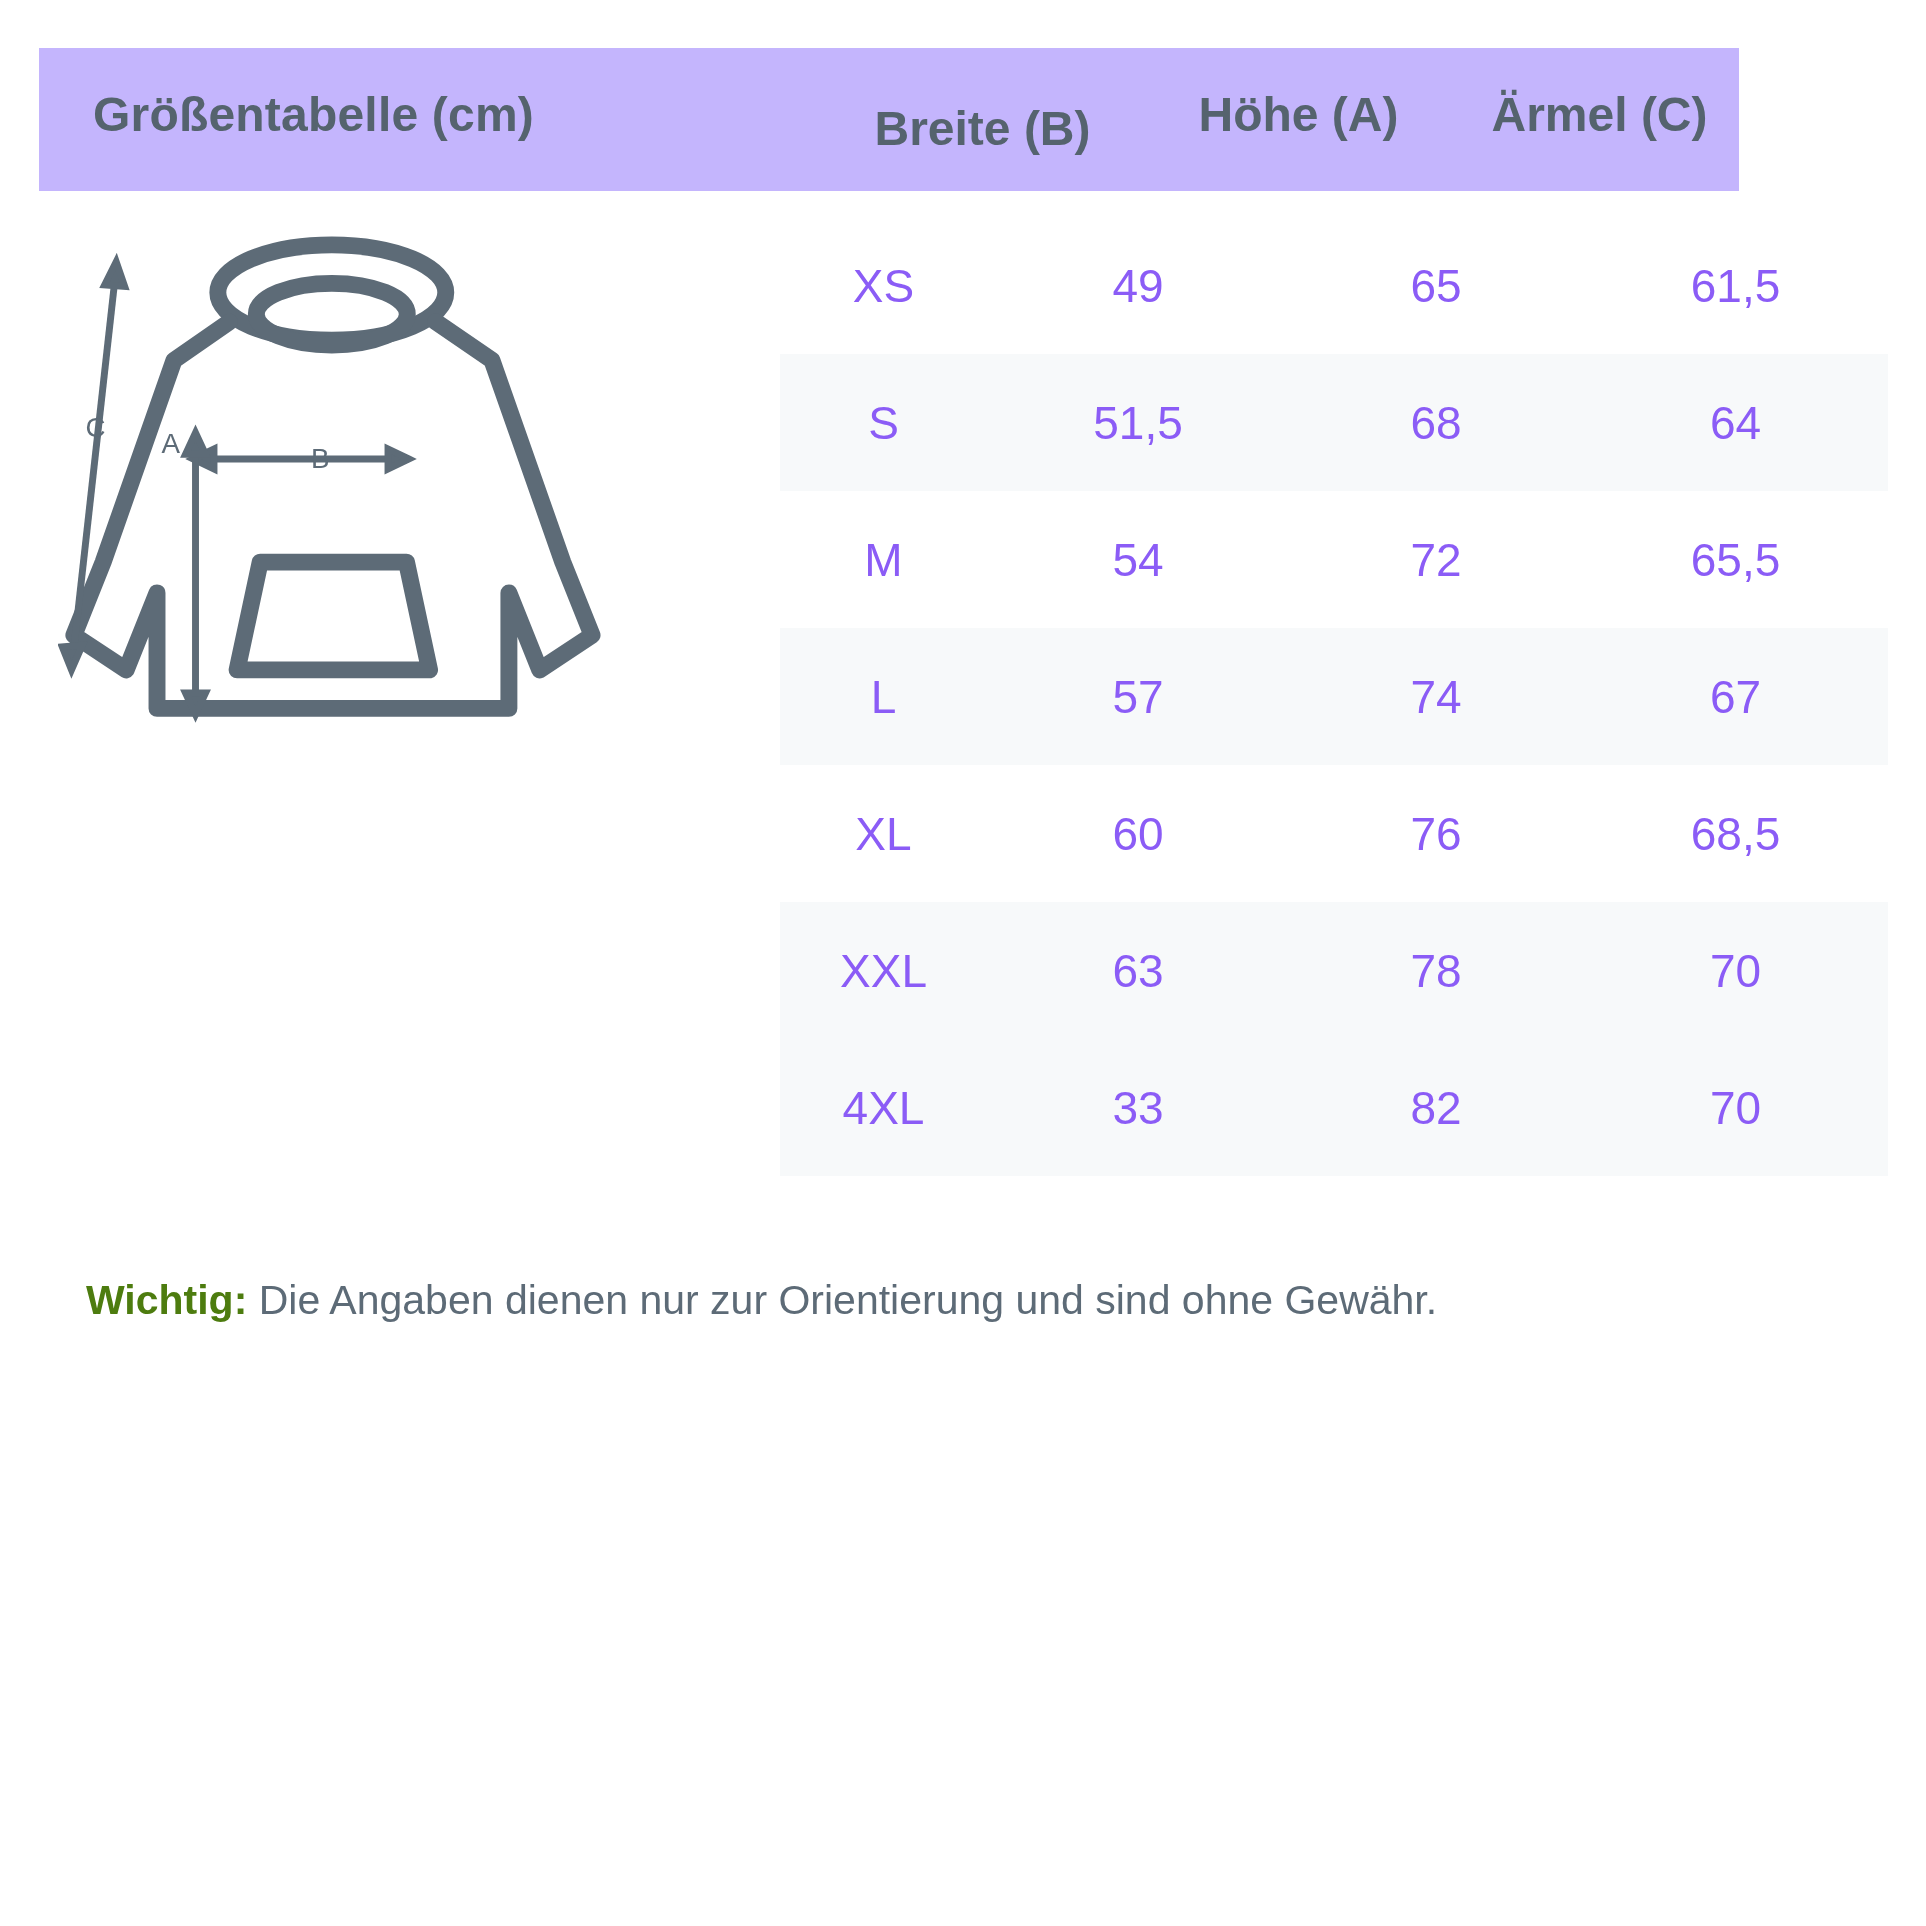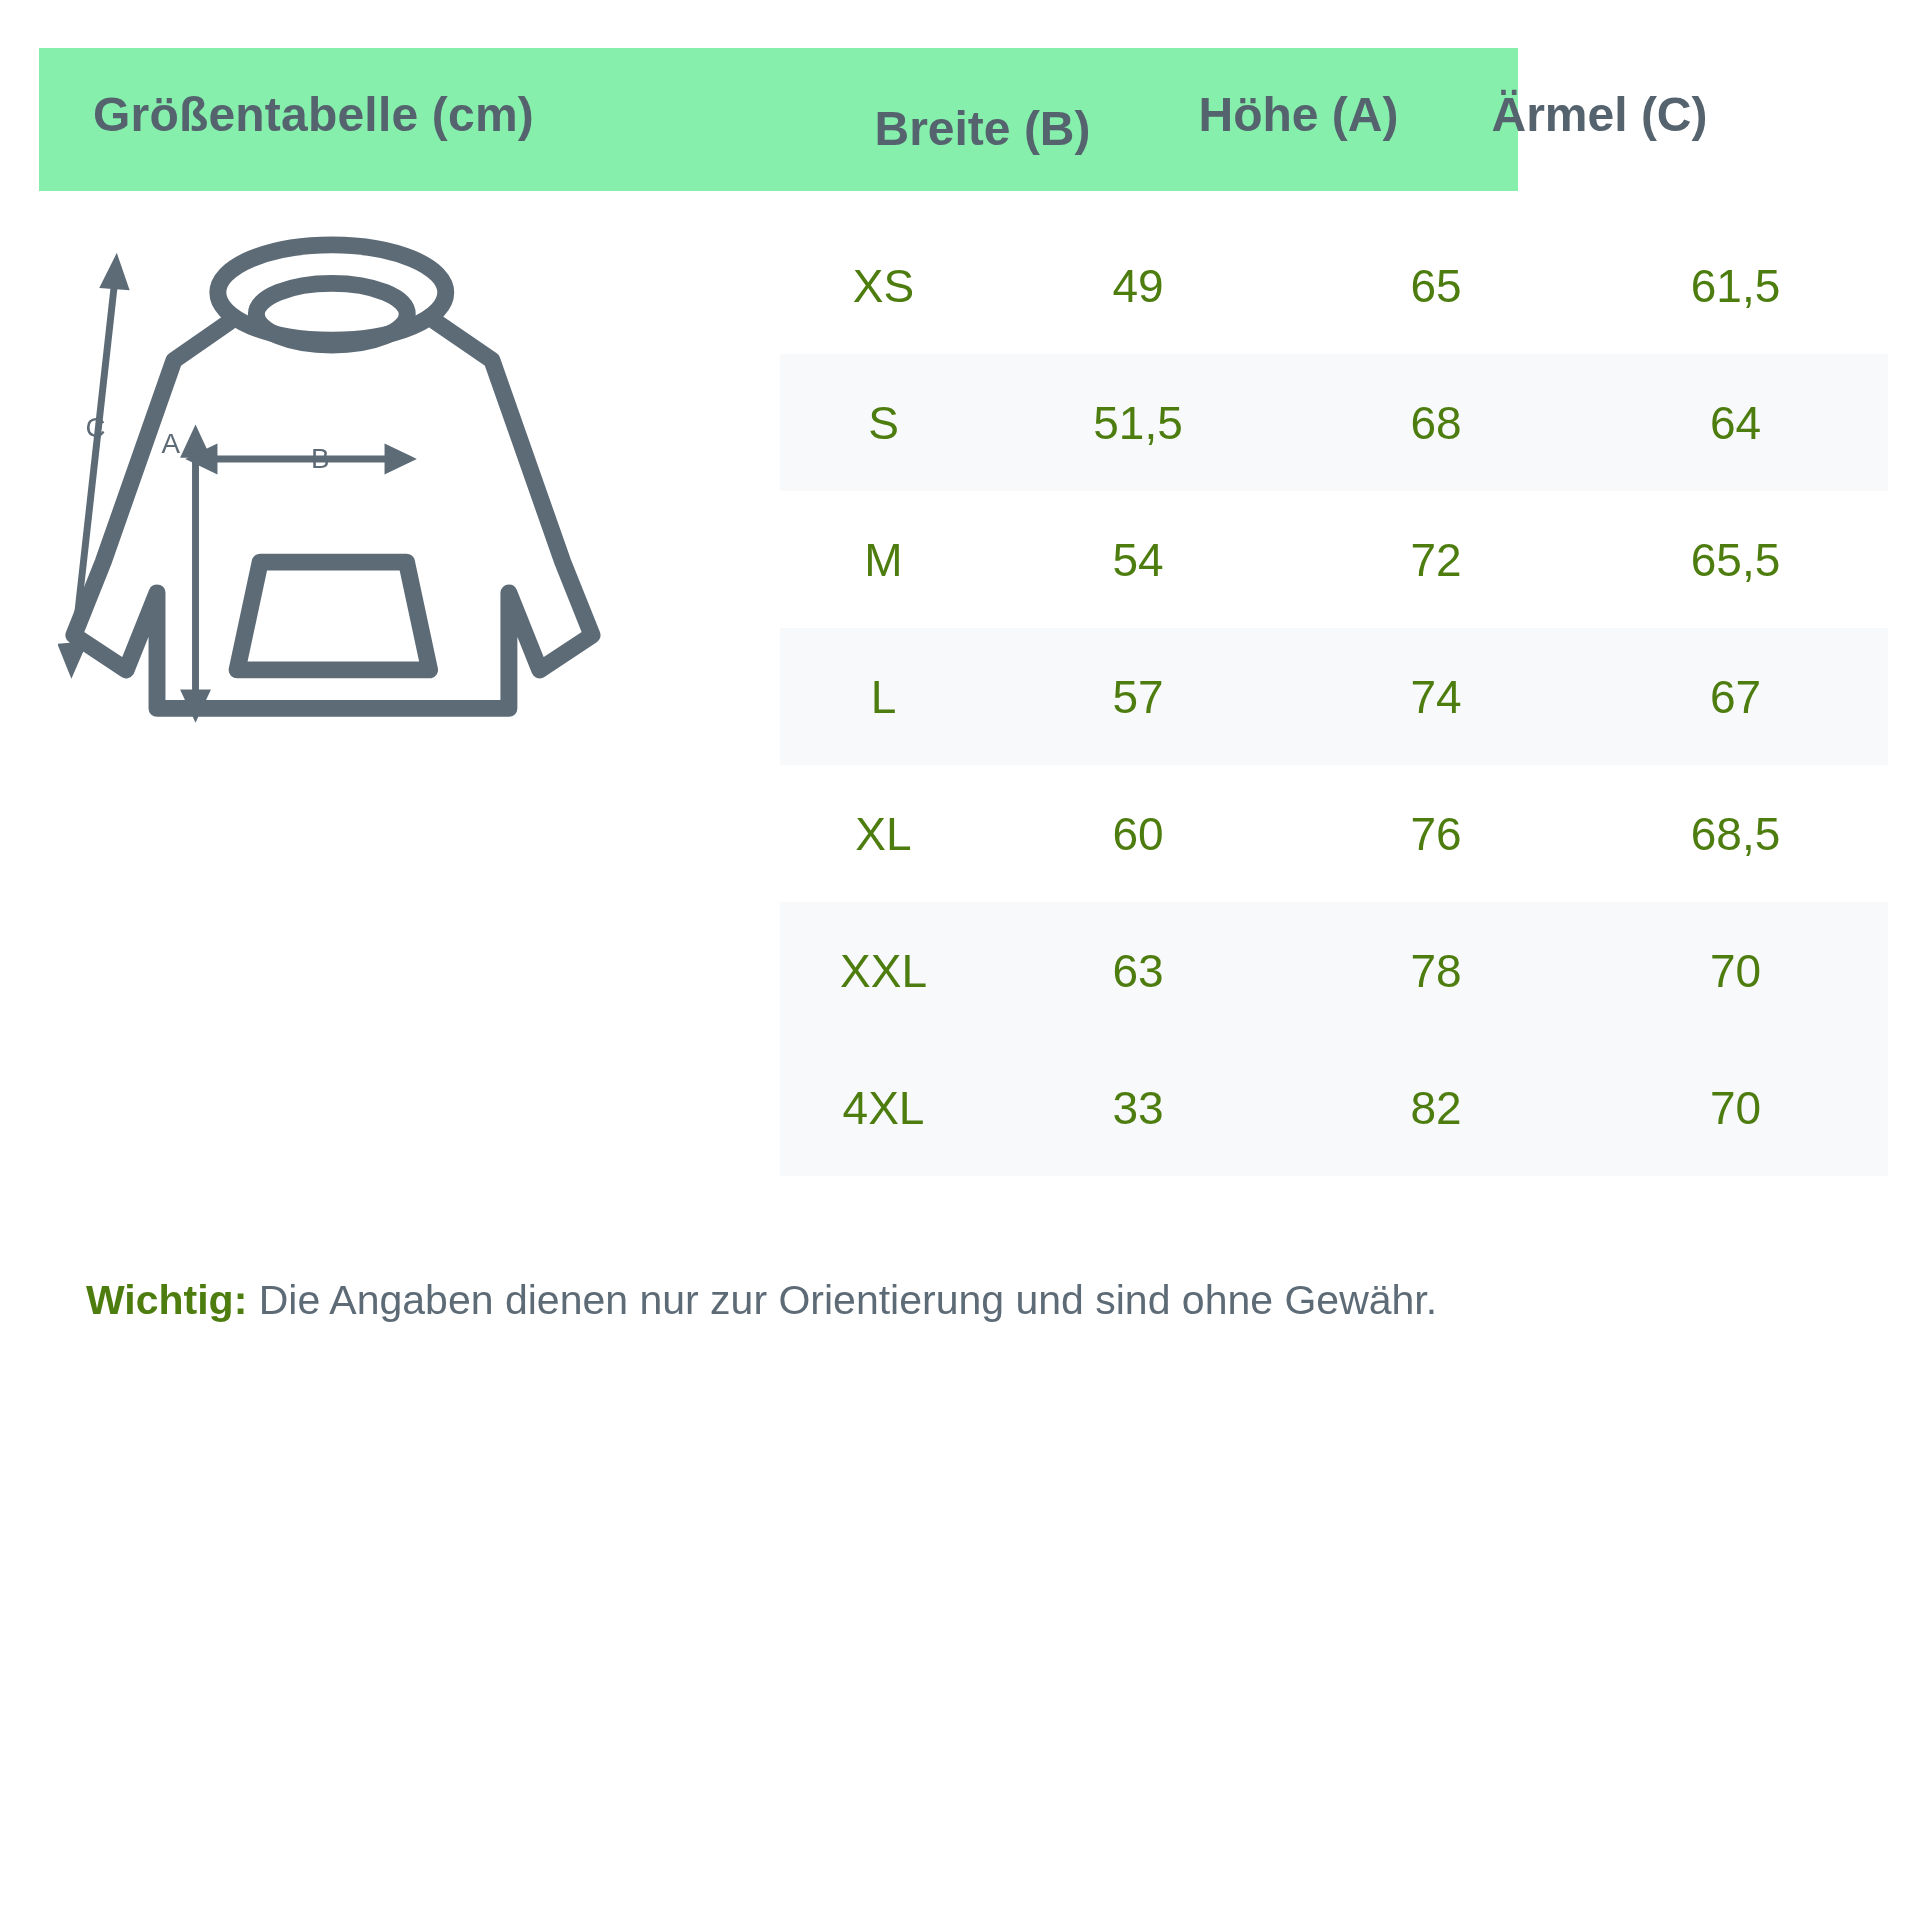--- a/index.html
+++ b/index.html
@@ -20,23 +20,23 @@
     width: 1926px;
     height: 1926px;
     box-sizing: border-box;
   }
 
   
   .header-band {
     position: absolute;
     left: 39px;
     top: 48px;
-    width: 1479px;
+    width: 1700px;
     height: 143px;
-    background: #86efac;
+    background: #c4b5fd;
     box-sizing: border-box;
   }
   .header-title {
     position: absolute;
     left: 54px;
     top: 39px;
     font-size: 48px;
     font-weight: bold;
     color: #55636e;
     letter-spacing: 0.2px;
@@ -79,21 +79,21 @@
     width: 1108px;
   }
   .size-table {
     width: 100%;
     border-collapse: collapse;
     table-layout: fixed;
   }
   .size-table td {
     height: 137px;
     font-size: 46px;
-    color: #4d7c0f;
+    color: #8b5cf6;
     text-align: center;
     vertical-align: middle;
     padding: 0;
   }
   .size-table tr.alt td {
     background: #f7f9fa;
   }
   .col-size  { width: 207px; }
   .col-b     { width: 302px; }
   .col-a     { width: 294px; }

